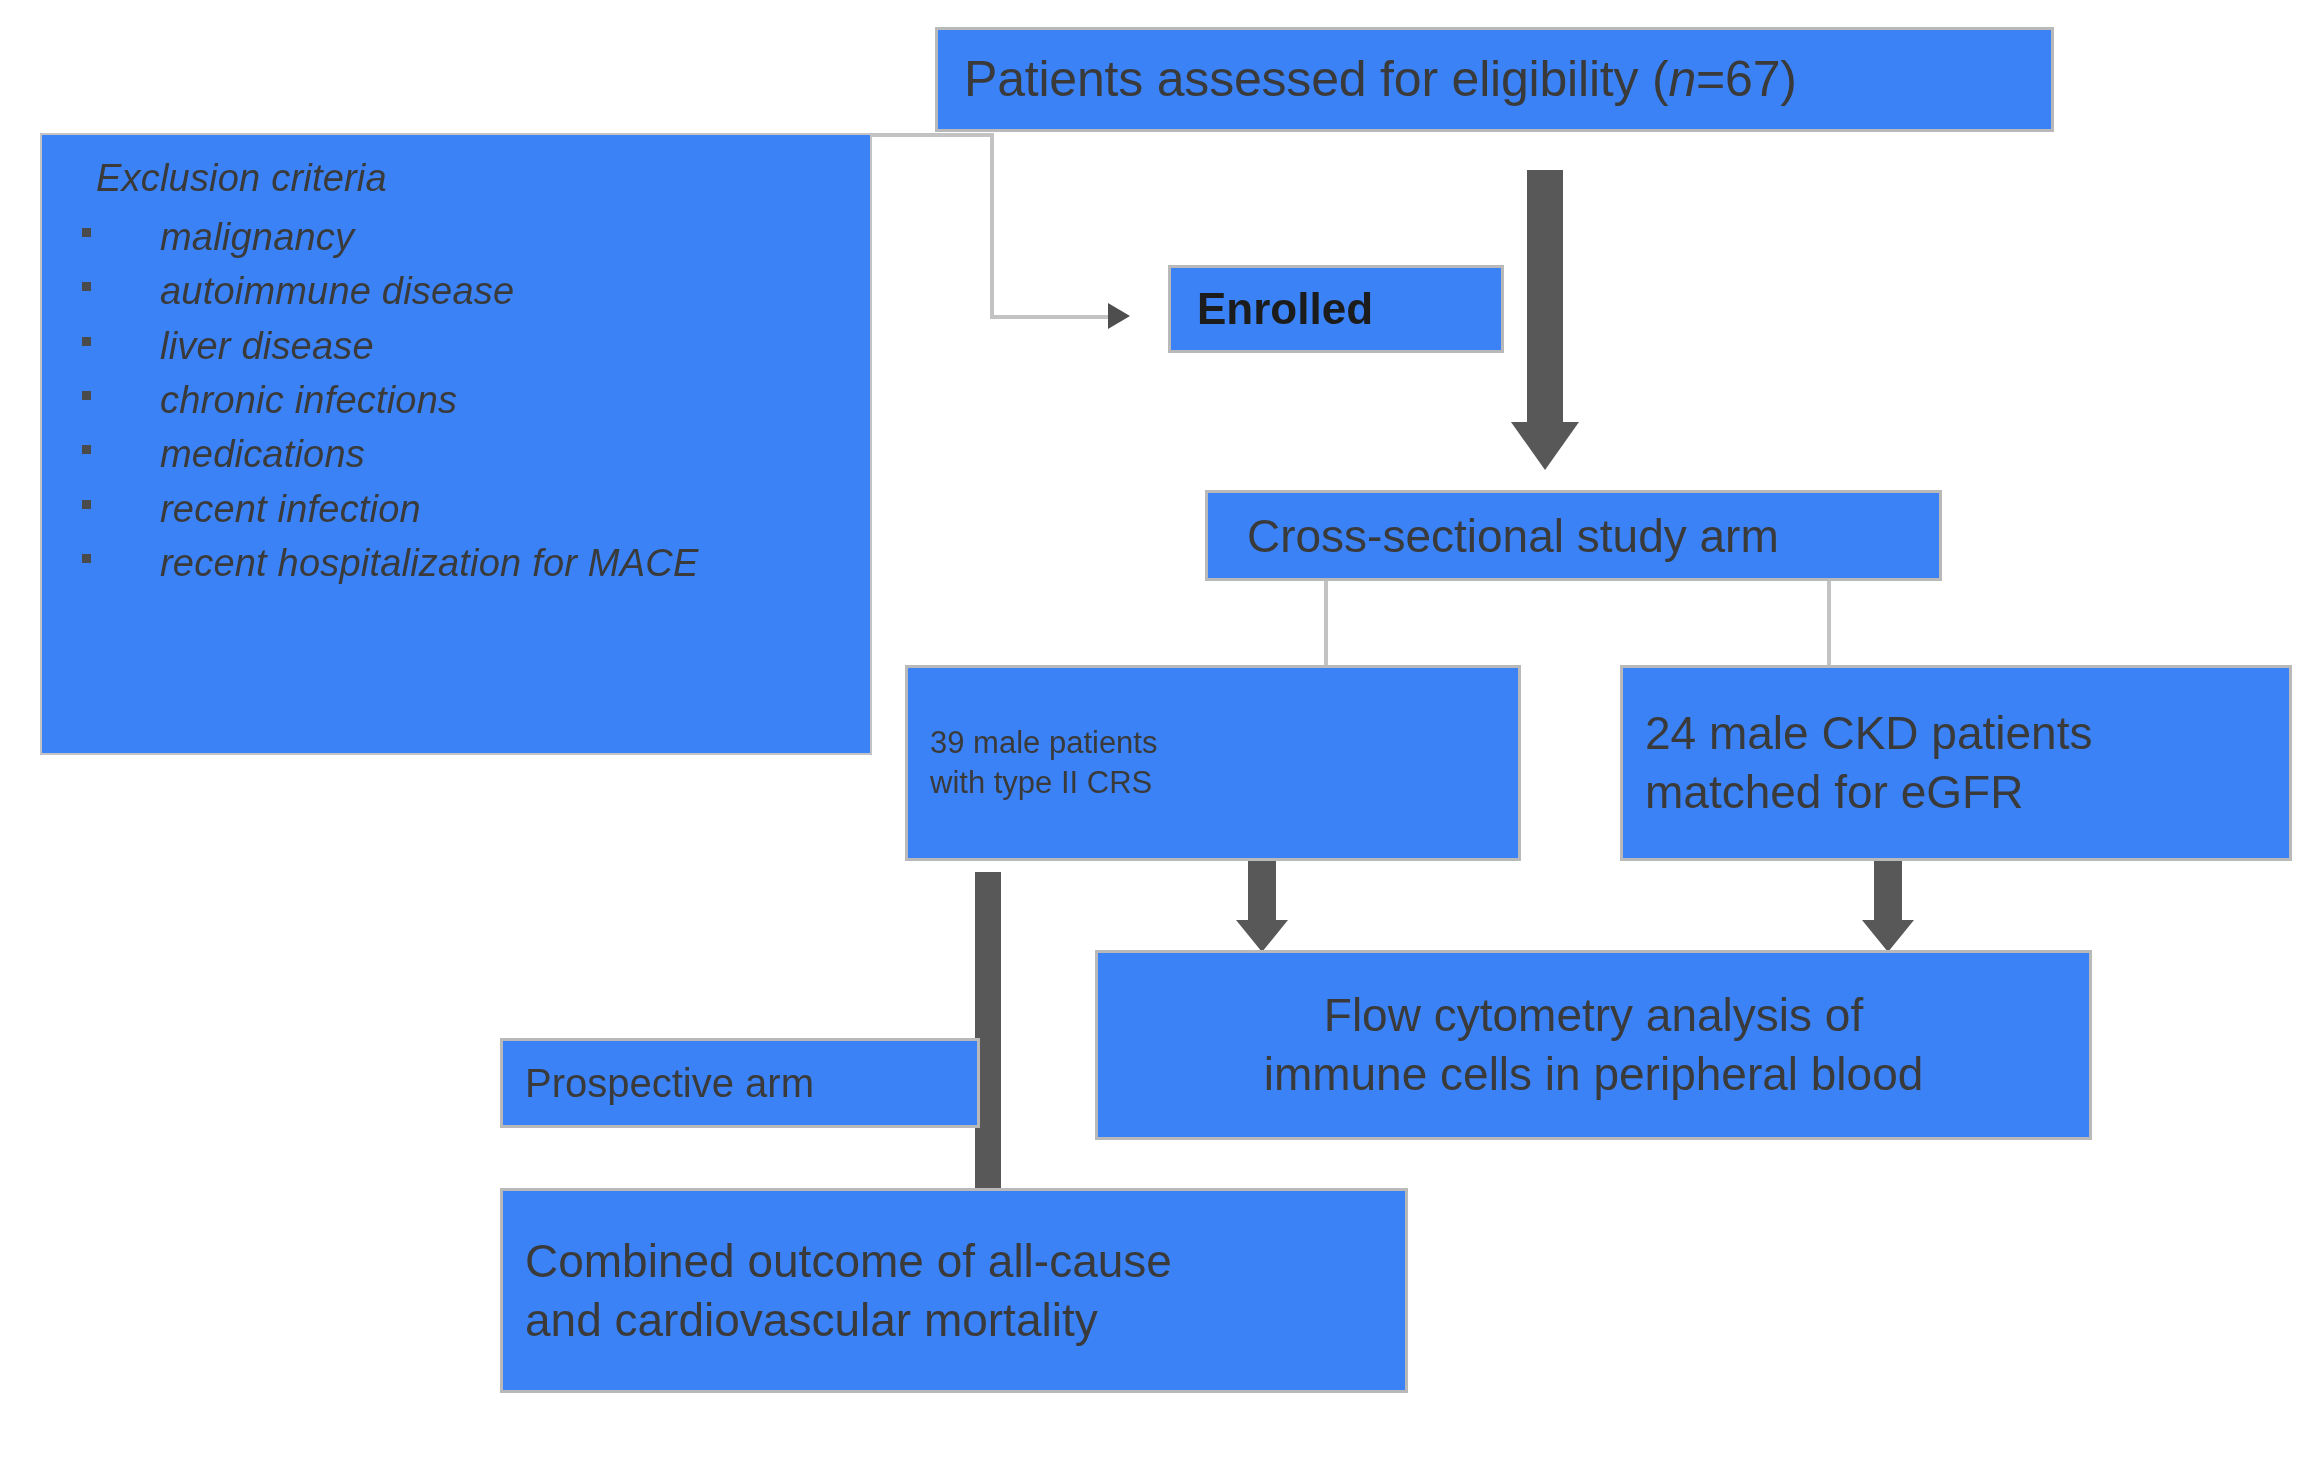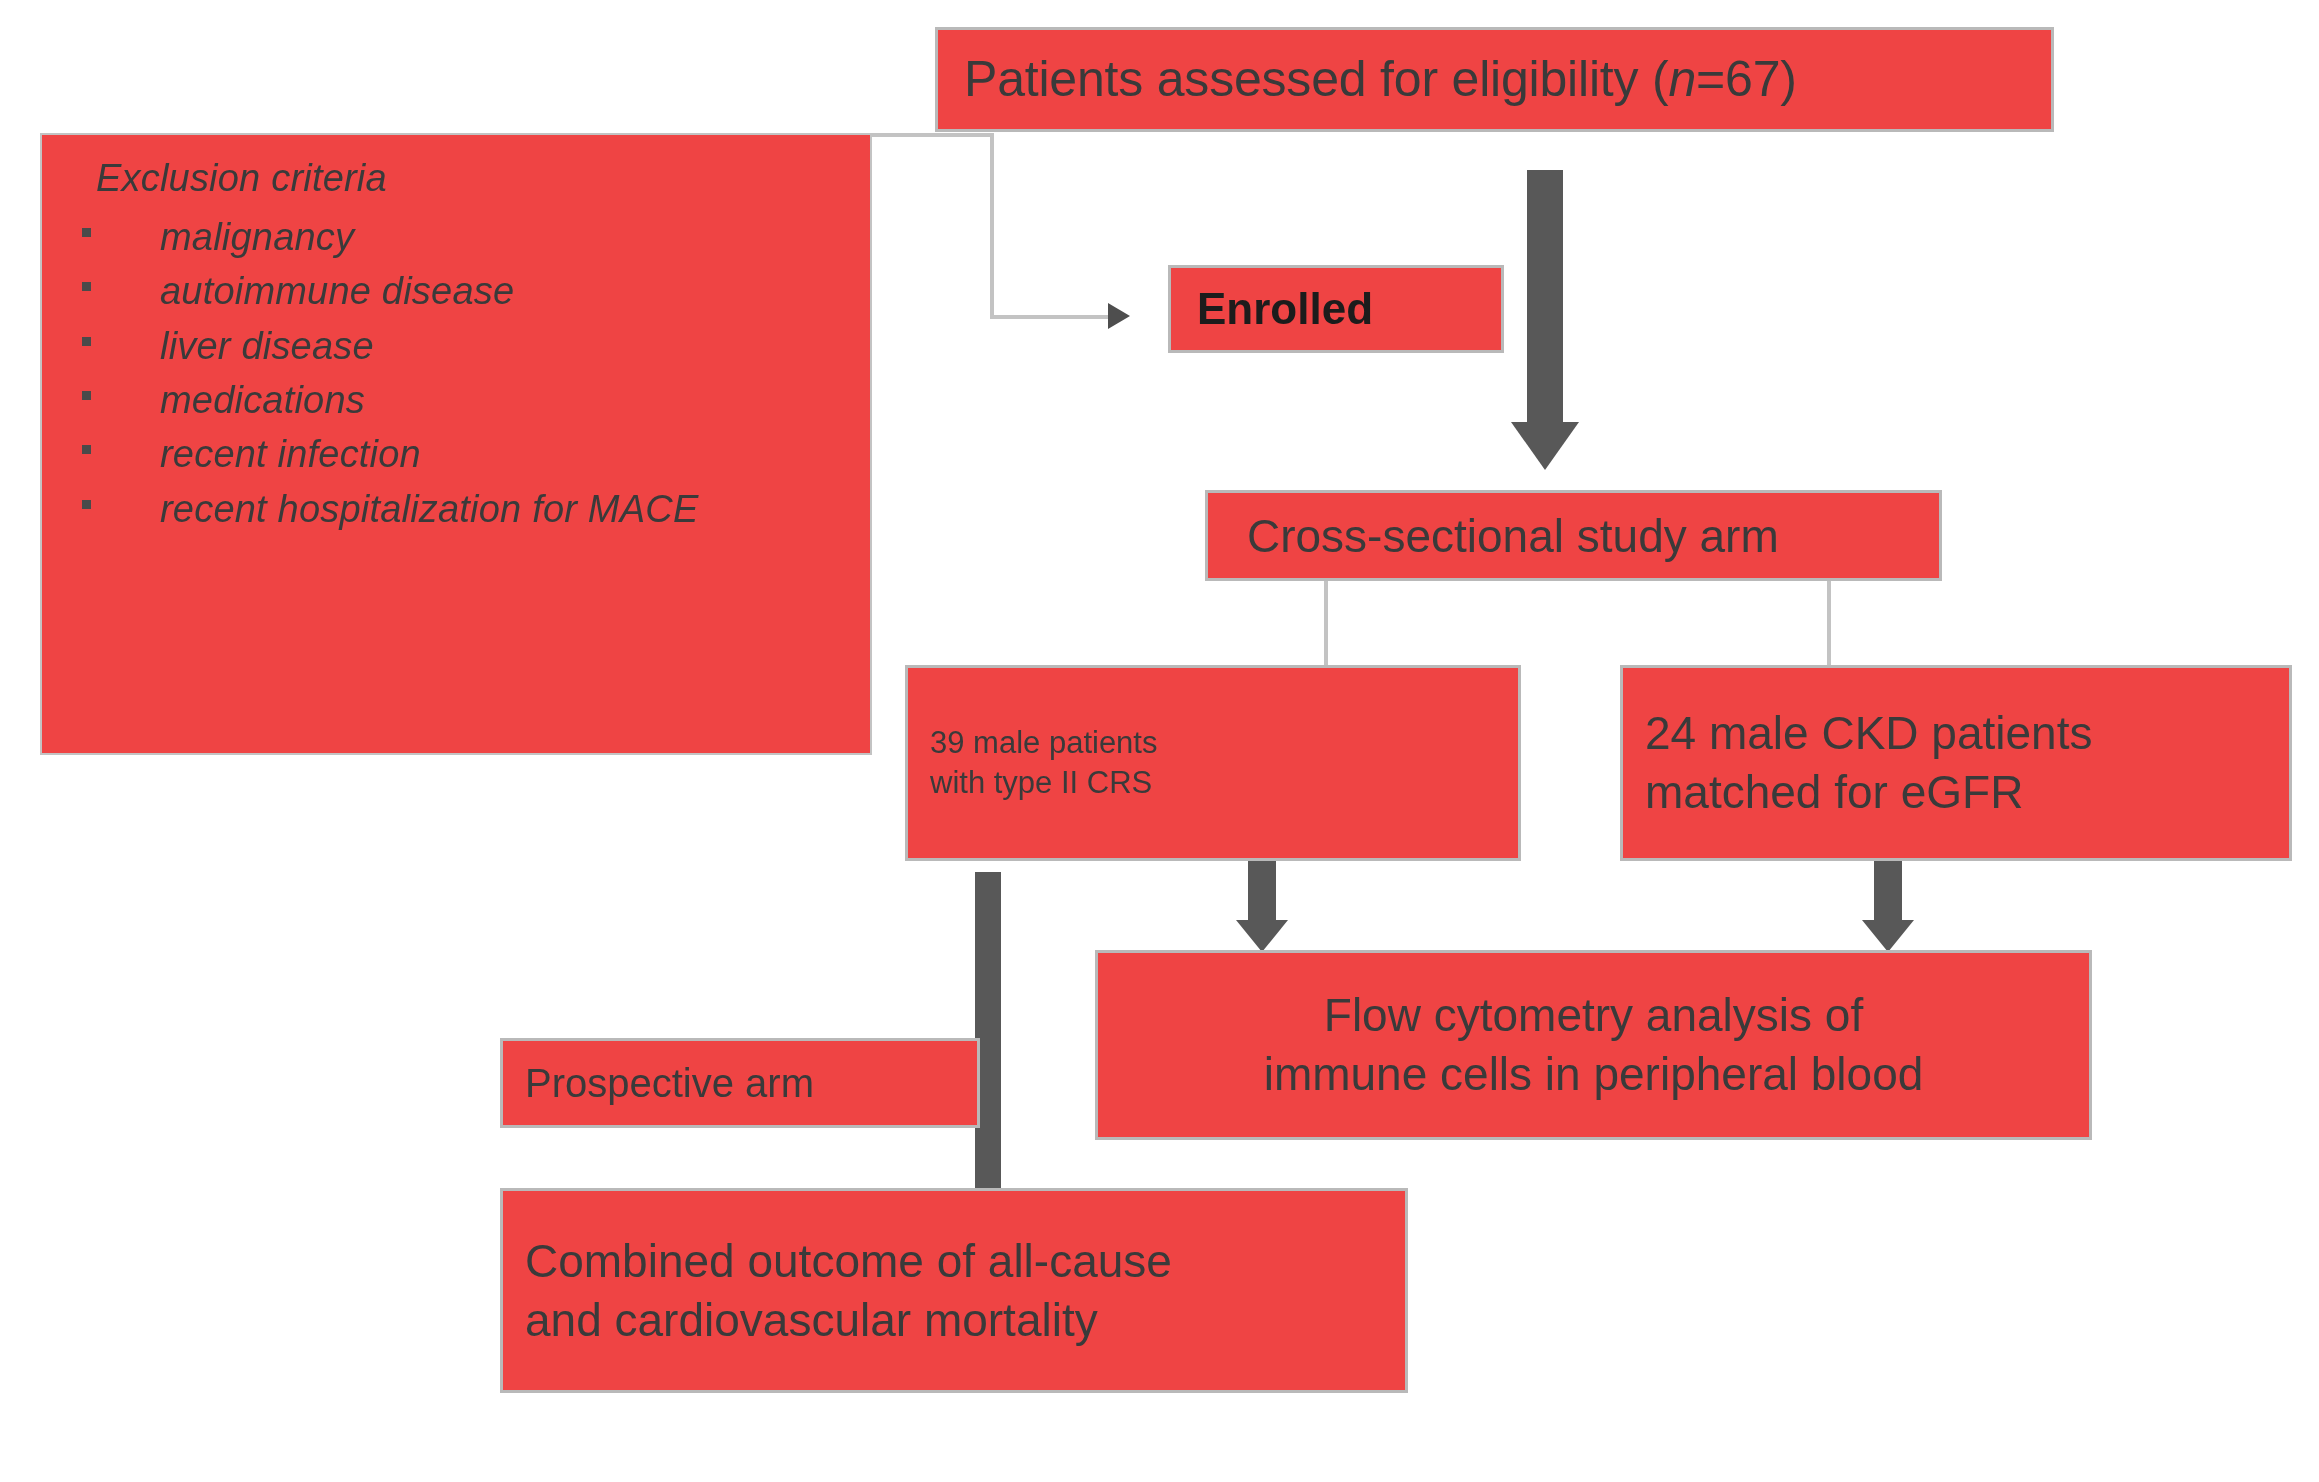--- a/index.html
+++ b/index.html
@@ -12,21 +12,21 @@
     position: relative;
     width: 2319px;
     height: 1482px;
     background: #ffffff;
     font-family: "Liberation Sans", sans-serif;
     overflow: hidden;
   }
   .box {
     position: absolute;
     box-sizing: border-box;
-    background: #ef4444;
+    background: #3b82f6;
     border: 3px solid #b9b9b9;
     display: flex;
     align-items: center;
     color: #3a3a3a;
     z-index: 5;
   }
   .box .txt {
     display: block;
     width: 100%;
     white-space: pre-line;
@@ -231,20 +231,24 @@
       <li>
         <span class="bullet"></span>
         <span>autoimmune disease</span>
       </li>
       <li>
         <span class="bullet"></span>
         <span>liver disease</span>
       </li>
       <li>
         <span class="bullet"></span>
+        <span>chronic infections</span>
+      </li>
+      <li>
+        <span class="bullet"></span>
         <span class="l2">medications</span>
       </li>
       <li>
         <span class="bullet"></span>
         <span>recent infection</span>
       </li>
       <li>
         <span class="bullet"></span>
         <span>recent hospitalization for MACE</span>
       </li>

